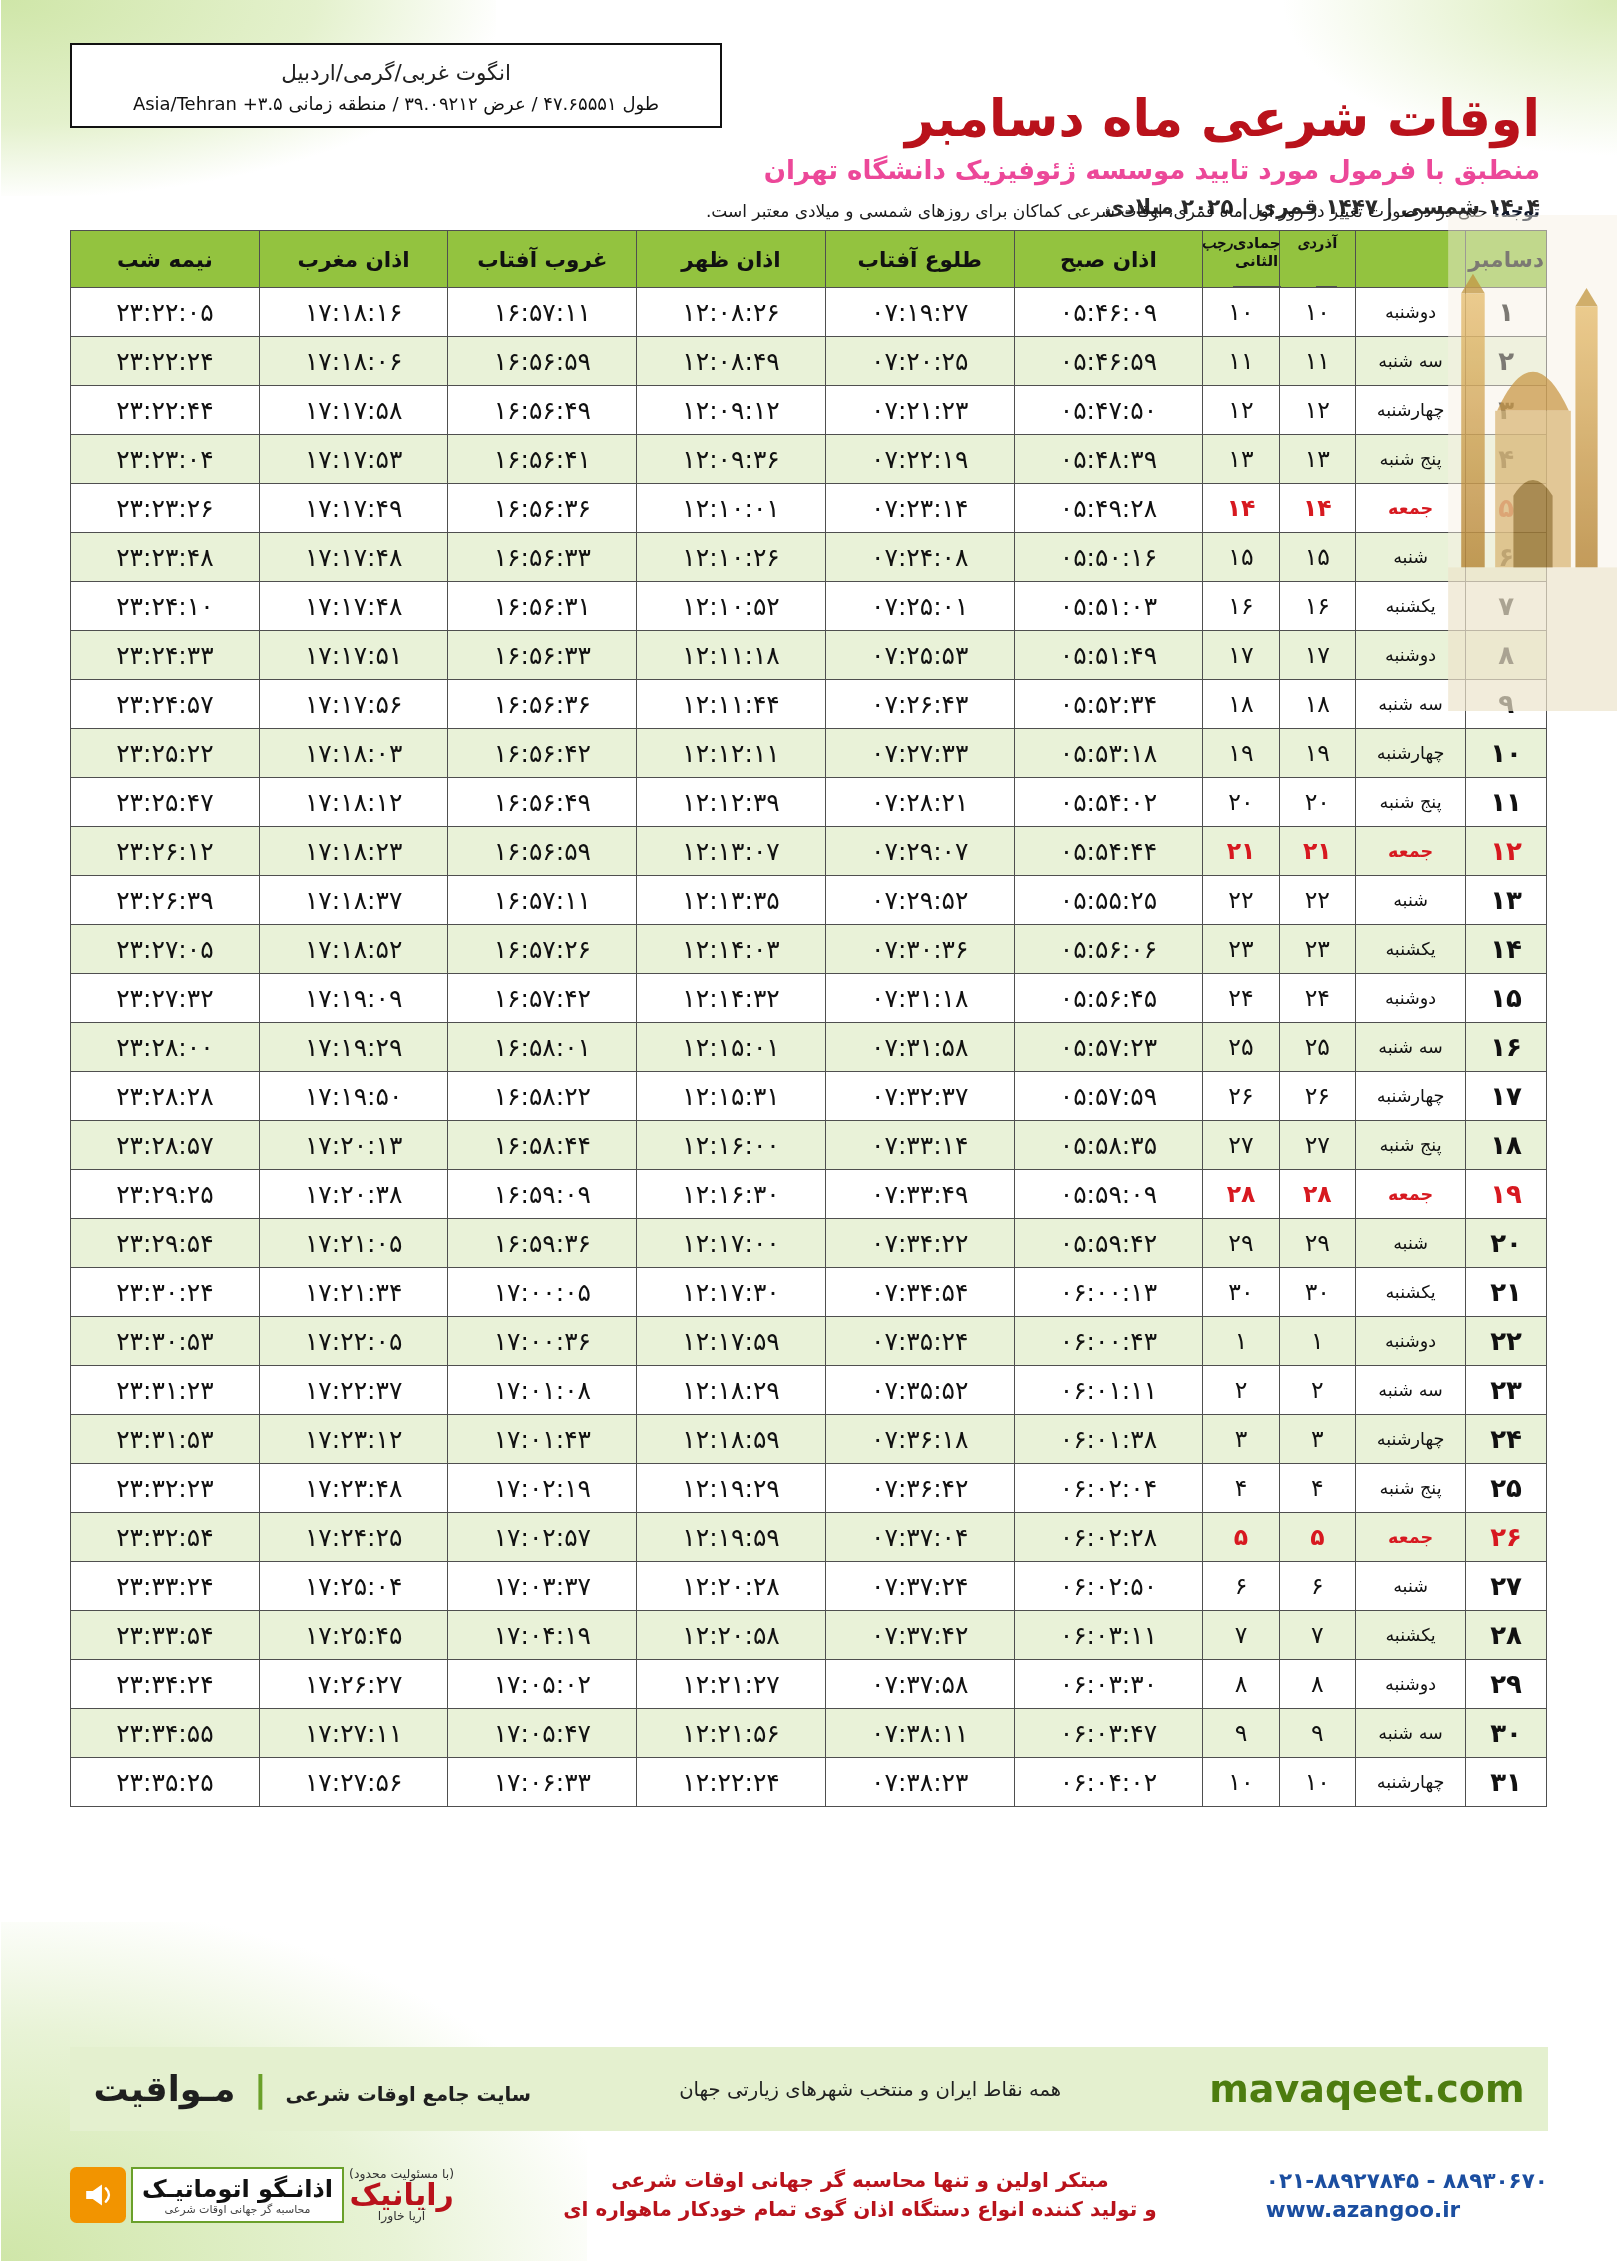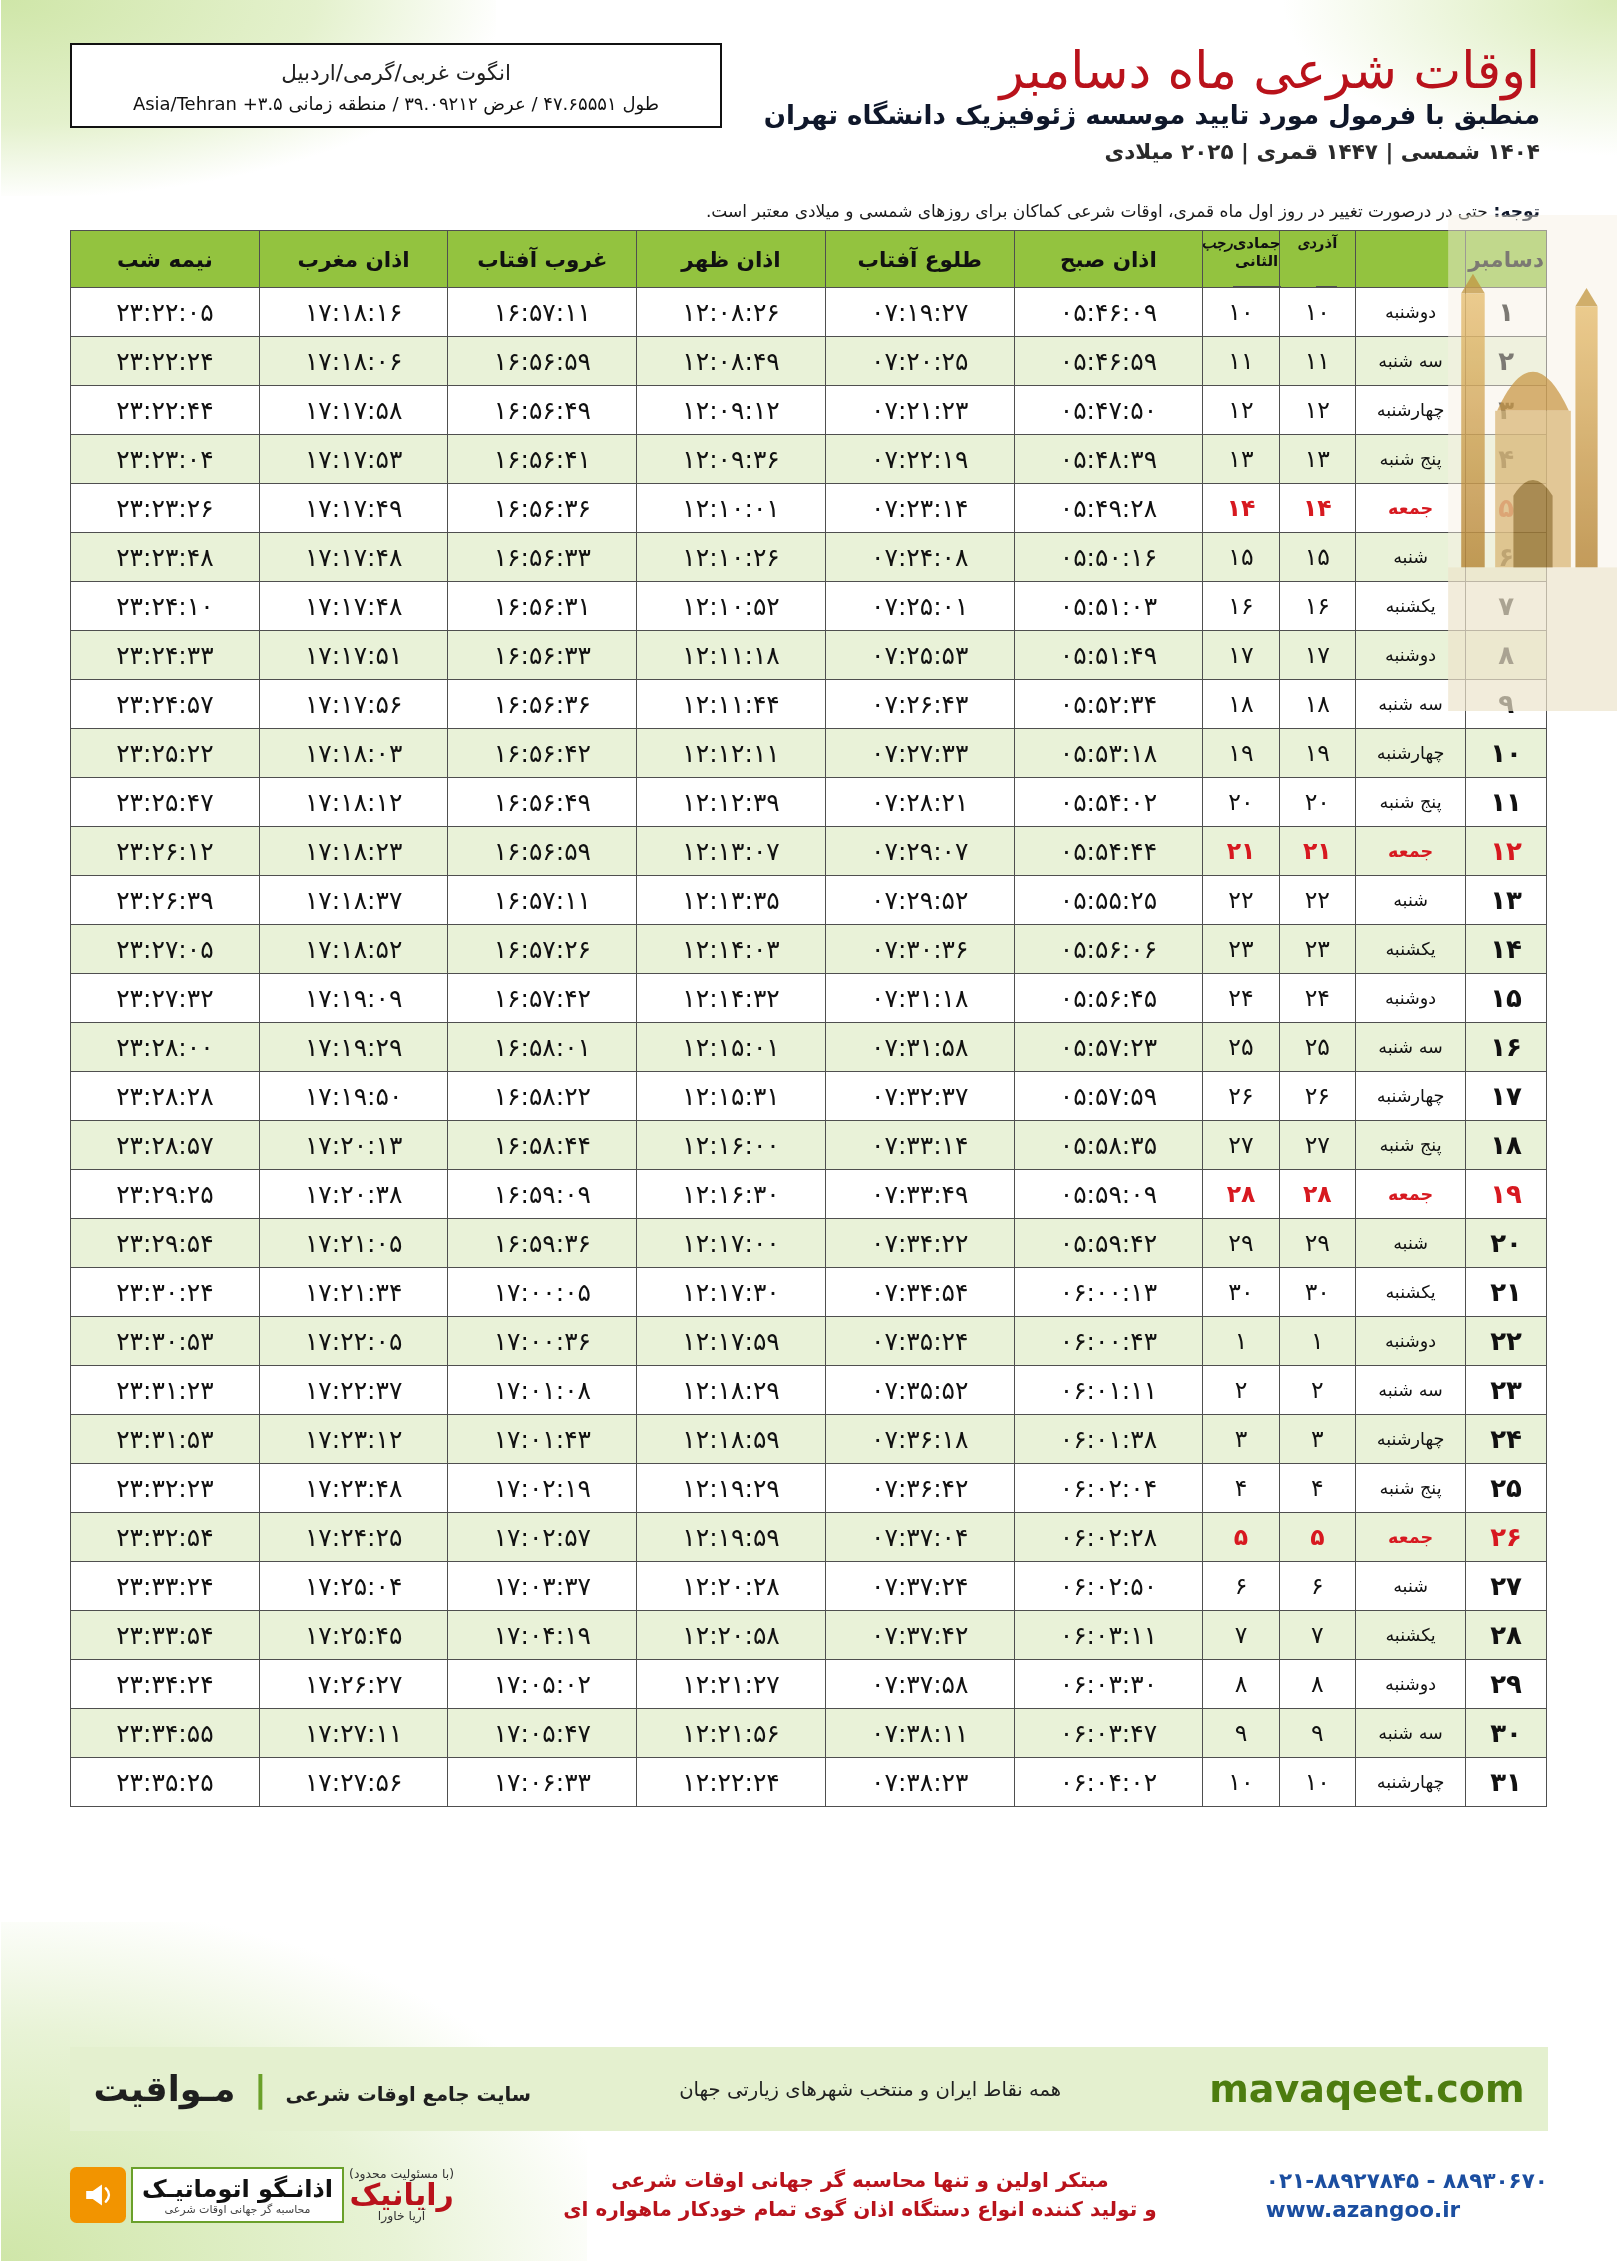--- a/index.html
+++ b/index.html
@@ -41,30 +41,31 @@
   }
   .title-block {
     position: absolute;
     right: 78px;
     top: 6.5px;
     text-align: right;
     width: 966px;
   }
   .main-title {
     font-size: 51px;
-    font-weight: normal;
+    font-weight: bold;
     color: #b9121b;
     line-height: 1.12;
     letter-spacing: -0.7px;
+    margin-top: 48px;
   }
   .sub-title {
     font-size: 26px;
     font-weight: bold;
-    color: #0f172a;
-    margin-top: 1px;
+    color: #ec4899;
+    margin-top: 8px;
     line-height: 1.2;
   }
   .sub-title2 {
     font-size: 21.5px;
     font-weight: bold;
     color: #2a2a2a;
     margin-top: 7.8px;
   }
 
   

